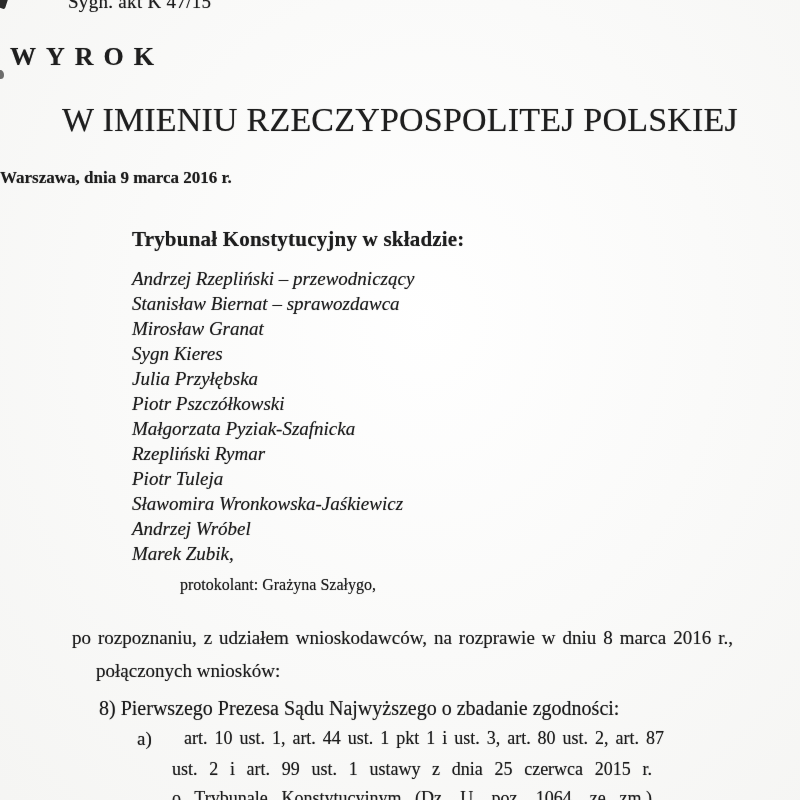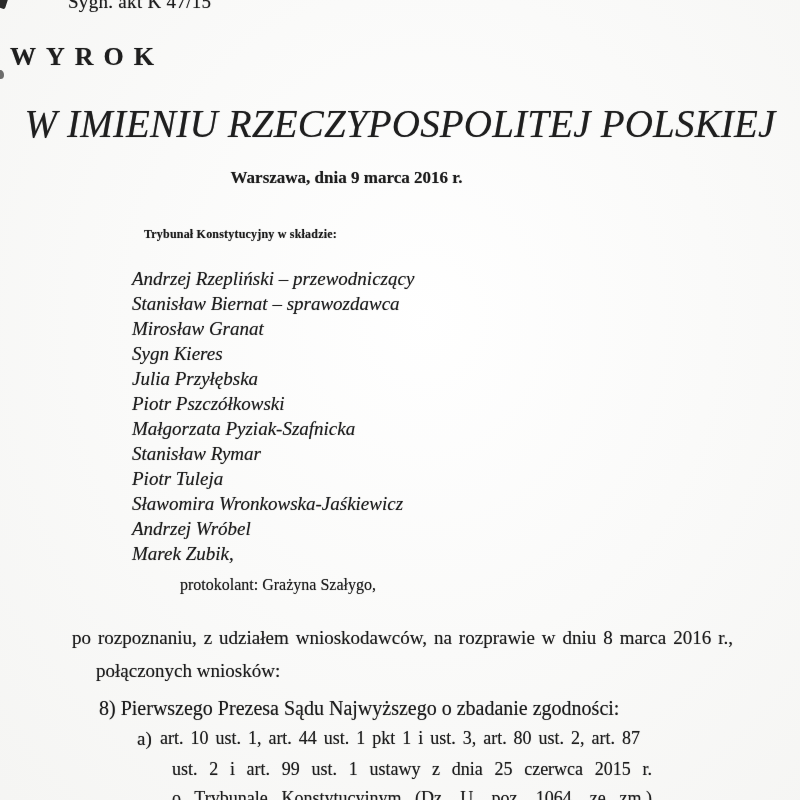--- a/index.html
+++ b/index.html
@@ -15,31 +15,31 @@
   }
   .scan-text{
     text-shadow:0 0 1px rgba(35,35,35,0.55);
     padding-left:48px;
     -webkit-font-smoothing:antialiased;
   }
   .abs{position:absolute;}
   #sygn{left:68px;top:-9px;font-size:19px;letter-spacing:0.3px;}
   #title{left:0;top:42px;width:800px;
          font-size:26px;font-weight:bold;letter-spacing:10px;text-indent:10px;}
-  #subtitle{left:0;top:101px;width:800px;text-align:center;font-size:39px;letter-spacing:0.2px;font-style:italic;}
-  #dateline{left:0;top:168px;width:693px;text-align:center;font-size:17px;font-weight:bold;}
-  #panel-heading{left:144px;top:227px;font-size:12px;font-weight:bold;letter-spacing:0.2px;}
+  #subtitle{left:0;top:101px;width:800px;text-align:center;font-size:34px;letter-spacing:0.2px;}
+  #dateline{left:0;top:168px;width:693px;text-align:left;font-size:17px;font-weight:bold;}
+  #panel-heading{left:132px;top:227px;font-size:21px;font-weight:bold;letter-spacing:0.2px;}
   #judges{left:132px;top:266px;font-size:19px;line-height:25px;font-style:italic;}
   #recorder{left:180px;top:576px;font-size:16px;}
   .just{text-align:justify;text-align-last:justify;}
   #preamble-1{left:72px;top:627px;width:661px;font-size:19px;}
   #preamble-2{left:72px;top:660px;font-size:19px;margin-left:24px;}
   #item1{left:99px;top:697px;font-size:20px;}
   #subitem-a-label{left:137px;top:728px;font-size:19px;}
-  #subitem-a-1{left:160px;top:728px;width:480px;font-size:18px;}
+  #subitem-a-1{left:184px;top:728px;width:480px;font-size:18px;}
   #subitem-a-2{left:172px;top:759px;width:480px;font-size:18px;}
   #subitem-a-3{left:172px;top:788px;width:480px;font-size:18px;}
   
   #artifact-corner{left:-4px;top:-5px;width:11px;height:13px;background:#2a2a2a;
                    transform:rotate(18deg);border-radius:2px;}
   #artifact-edge{left:-3px;top:70px;width:7px;height:9px;background:#4a4a4a;
                  border-radius:45% 55% 50% 50%;opacity:0.8;}
 </style>
 </head>
 <body>
@@ -60,21 +60,21 @@
   <div class="abs" id="panel-heading">Trybunał Konstytucyjny w składzie:</div>
 
   <div class="abs" id="judges">
     <div>Andrzej Rzepliński – przewodniczący</div>
     <div>Stanisław Biernat – sprawozdawca</div>
     <div>Mirosław Granat</div>
     <div>Sygn Kieres</div>
     <div>Julia Przyłębska</div>
     <div>Piotr Pszczółkowski</div>
     <div>Małgorzata Pyziak-Szafnicka</div>
-    <div>Stanisław Rymar</div>
+    <div>Rzepliński Rymar</div>
     <div>Piotr Tuleja</div>
     <div>Sławomira Wronkowska-Jaśkiewicz</div>
     <div>Andrzej Wróbel</div>
     <div>Marek Zubik,</div>
   </div>
 
   <div class="abs" id="recorder">protokolant: Grażyna Szałygo,</div>
 
   <div class="abs just" id="preamble-1">po rozpoznaniu, z udziałem wnioskodawców, na rozprawie w dniu 8 marca 2016 r.,</div>
   <div class="abs" id="preamble-2">połączonych wniosków:</div>

